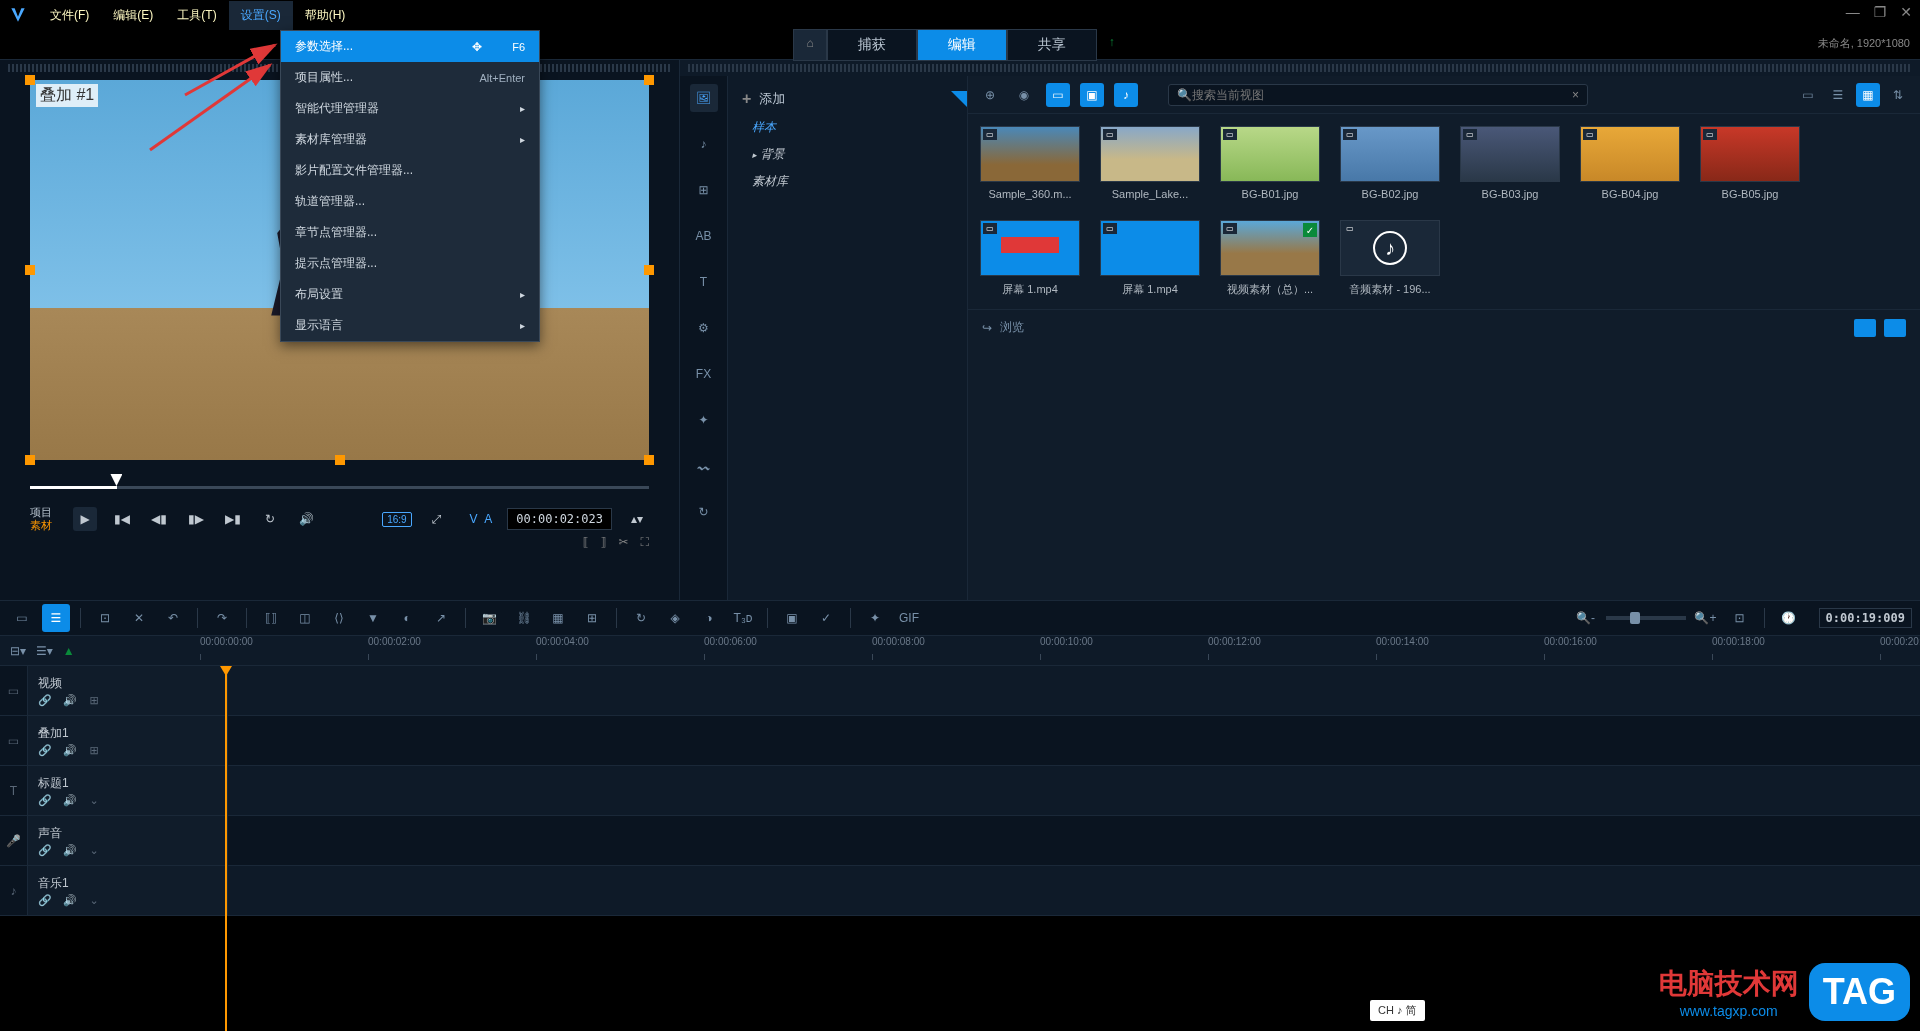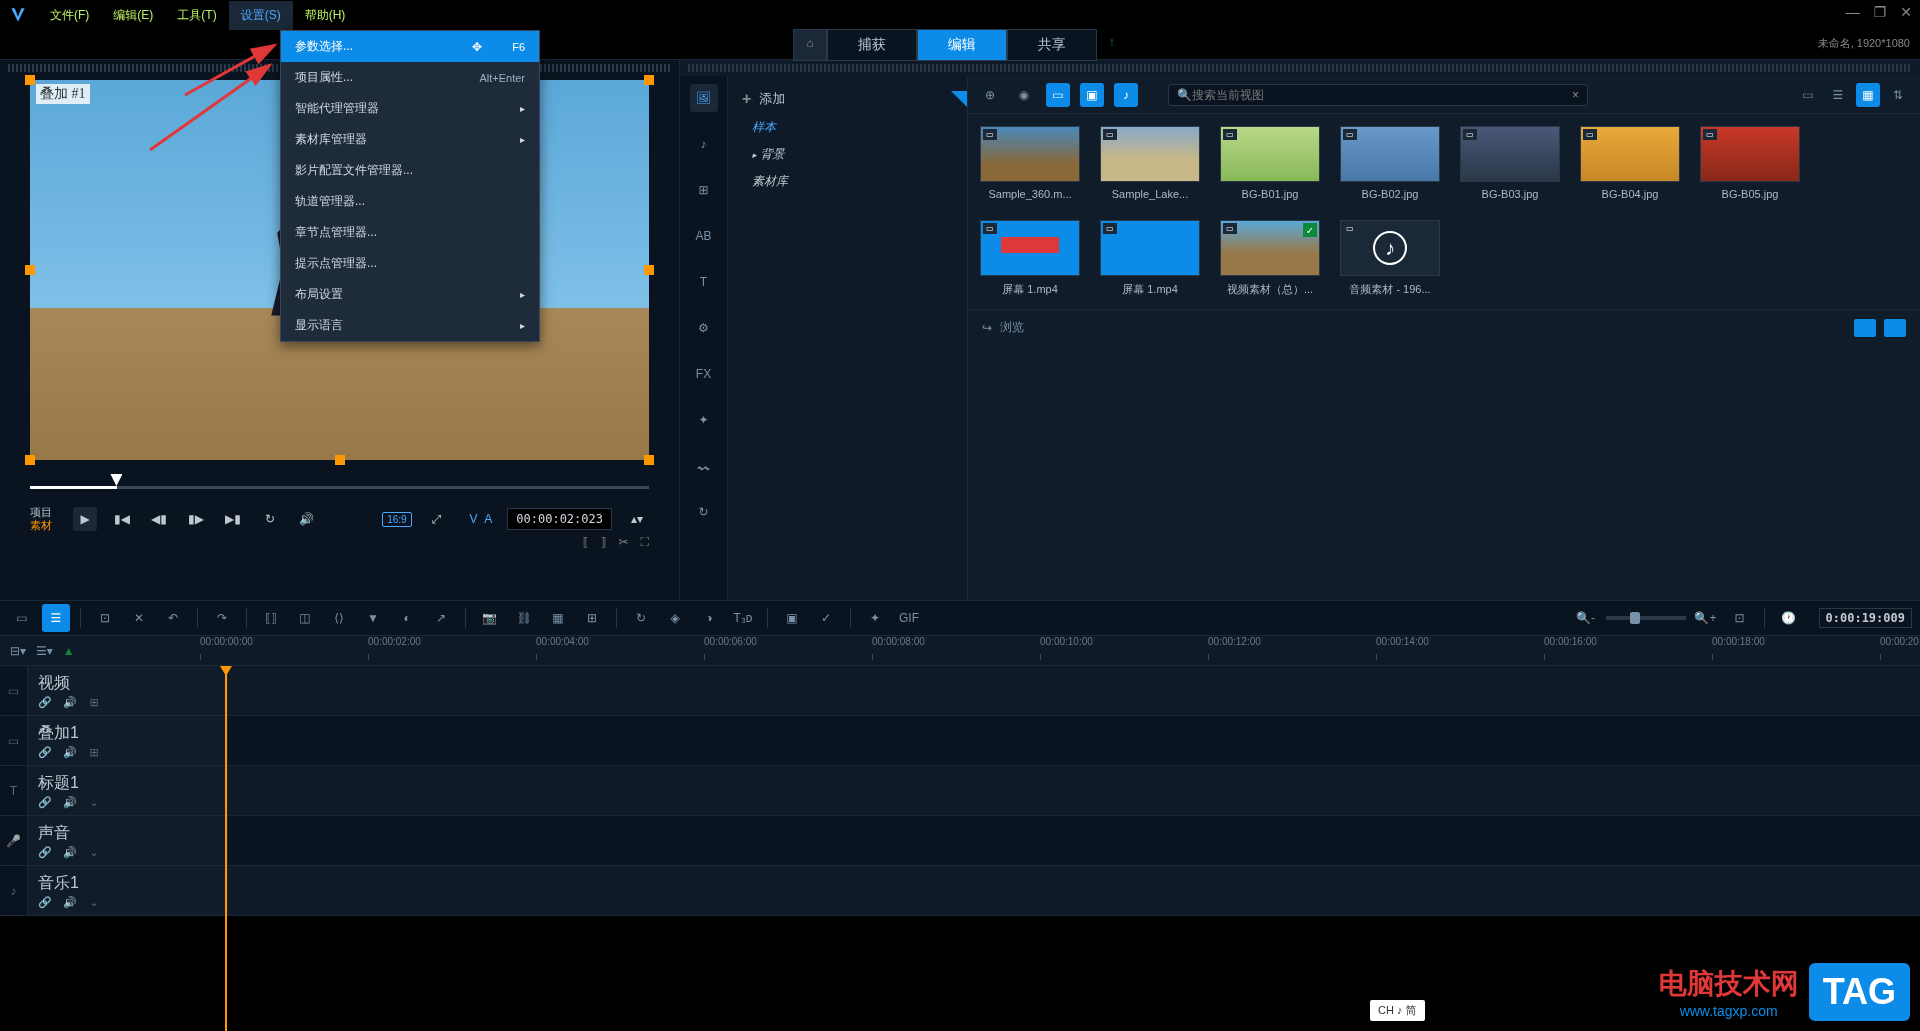--- a/index.html
+++ b/index.html
@@ -2,21 +2,21 @@
 <html><head>
 <meta charset="utf-8">
 <style>
 * { margin: 0; padding: 0; box-sizing: border-box; font-family: "Microsoft YaHei", Arial, sans-serif; }
 body { background: #000; color: #b8c4d0; font-size: 12px; overflow: hidden; width: 1920px; height: 1031px; position: relative; }
 
 
 .menubar { height: 30px; background: #000; display: flex; align-items: center; padding: 0 8px; position: relative; }
 .menubar .logo { width: 20px; height: 20px; margin-right: 10px; }
 .menubar .logo svg { width: 100%; height: 100%; }
-.menu-item { padding: 6px 12px; cursor: pointer; color: #bef264; }
+.menu-item { padding: 6px 12px; cursor: pointer; color: #fef9c3; }
 .menu-item.active { color: #4aa8ff; background: #1a2838; }
 .window-controls { position: absolute; right: 8px; top: 4px; display: flex; gap: 14px; }
 .window-controls span { cursor: pointer; color: #888; font-size: 14px; }
 
 
 .top-tabs { height: 30px; background: #000; display: flex; justify-content: center; align-items: center; position: relative; border-bottom: 1px solid #1a2838; }
 .top-tabs .tab-group { display: flex; }
 .top-tabs .home-icon { padding: 6px 12px; background: #1a2838; border: 1px solid #2a3848; color: #888; }
 .top-tabs .tab { padding: 6px 30px; border: 1px solid #2a3848; background: #0a1420; font-size: 14px; }
 .top-tabs .tab.active { background: #0c8ce8; color: #fff; }
@@ -31,21 +31,21 @@
 .dropdown-item.highlighted .shortcut { color: #fff; }
 .dropdown-item .submenu-arrow { font-size: 10px; }
 
 
 .main-area { display: flex; height: 540px; }
 
 
 .preview-panel { width: 680px; background: #0a1420; border-right: 1px solid #1a2838; position: relative; }
 .preview-handle { height: 8px; background: repeating-linear-gradient(90deg, #2a3848 0 2px, transparent 2px 4px); margin: 4px 8px; }
 .preview-viewport { margin: 8px 30px; height: 380px; position: relative; background: linear-gradient(180deg, #5ba8d8 0%, #7ec0e8 60%, #a88858 60%, #987848 100%); }
-.preview-viewport .overlay-label { position: absolute; top: 4px; left: 6px; background: rgba(255,255,255,0.8); color: #333; font-size: 14px; padding: 1px 4px; font-family: Liberation Serif, serif; }
+.preview-viewport .overlay-label { position: absolute; top: 4px; left: 6px; background: rgba(255,255,255,0.8); color: #333; font-size: 16px; padding: 1px 4px; }
 .crop-handle { position: absolute; width: 10px; height: 10px; background: #ff9800; }
 .ch-tl { top: -5px; left: -5px; } .ch-tm { top: -5px; left: 50%; margin-left: -5px; } .ch-tr { top: -5px; right: -5px; }
 .ch-ml { top: 50%; left: -5px; margin-top: -5px; } .ch-mr { top: 50%; right: -5px; margin-top: -5px; }
 .ch-bl { bottom: -5px; left: -5px; } .ch-bm { bottom: -5px; left: 50%; margin-left: -5px; } .ch-br { bottom: -5px; right: -5px; }
 .person-silhouette { position: absolute; bottom: 38%; left: 38%; width: 60px; height: 110px; background: #1a1a2a; clip-path: polygon(40% 0, 60% 0, 65% 15%, 80% 25%, 70% 55%, 90% 100%, 70% 100%, 55% 70%, 45% 70%, 30% 100%, 10% 100%, 30% 55%, 20% 25%, 35% 15%); }
 
 
 .red-arrow { position: absolute; z-index: 50; }
 .red-arrow svg { width: 100%; height: 100%; }
 
@@ -123,42 +123,42 @@
 .ruler { flex: 1; position: relative; }
 .ruler-tick { position: absolute; top: 0; font-size: 10px; color: #6a7888; }
 .ruler-tick::before { content: ''; position: absolute; top: 18px; left: 0; width: 1px; height: 6px; background: #3a4858; }
 .playhead { position: absolute; top: 0; width: 2px; height: 400px; background: #ff9800; z-index: 20; }
 .playhead::before { content: ''; position: absolute; top: 0; left: -5px; width: 12px; height: 10px; background: #ff9800; clip-path: polygon(0 0, 100% 0, 50% 100%); }
 
 
 .tracks { background: #0a1420; position: relative; }
 .track { height: 50px; display: flex; border-bottom: 1px solid #1a2838; }
 .track-head { width: 200px; background: #101c2a; border-right: 1px solid #1a2838; padding: 4px 10px; display: flex; flex-direction: column; justify-content: center; }
-.track-head .track-name { font-size: 16px; color: #c0c8d0; }
+.track-head .track-name { font-size: 12px; color: #c0c8d0; }
 .track-head .track-controls { display: flex; gap: 12px; margin-top: 2px; color: #5a6878; font-size: 11px; }
 .track-head-icon { width: 28px; display: flex; align-items: center; justify-content: center; color: #5a6878; border-right: 1px solid #1a2838; }
 .track-body { flex: 1; position: relative; background: #0e1a28; }
 .track-body.alt { background: #0a1420; }
 
 .clip { position: absolute; top: 2px; left: 0; height: 46px; background: linear-gradient(180deg, #3a9868 0%, #2a7a52 100%); border: 1px solid #ff9800; border-radius: 2px; display: flex; align-items: center; overflow: hidden; }
 .clip .clip-thumb { width: 80px; height: 100%; background: linear-gradient(180deg, #5ba8d8 0%, #987848 60%); }
 .clip .clip-label { padding: 0 10px; color: #fff; font-size: 11px; }
 .clip .waveform { position: absolute; bottom: 2px; left: 80px; right: 0; height: 18px; background: repeating-linear-gradient(90deg, #1a5838 0 1px, transparent 1px 2px); opacity: 0.7; }
 .clip .clip-edge { position: absolute; top: 0; width: 6px; height: 100%; background: #ff9800; }
 .clip .clip-edge.left { left: 0; } .clip .clip-edge.right { right: 0; }
 
 
 .tooltip { position: absolute; background: #fff; color: #333; padding: 3px 8px; font-size: 11px; border-radius: 2px; box-shadow: 0 2px 6px rgba(0,0,0,0.3); }
 
 
 .watermark { position: absolute; right: 10px; bottom: 10px; display: flex; align-items: center; gap: 10px; }
 .watermark .wm-text { text-align: center; }
 .watermark .wm-cn { color: #e03838; font-size: 28px; font-weight: bold; }
 .watermark .wm-url { color: #0c8ce8; font-size: 14px; }
-.watermark .wm-tag { background: #0c8ce8; color: #fff; font-size: 36px; font-weight: bold; padding: 8px 14px; border-radius: 6px; }
+.watermark .wm-tag { background: #0c8ce8; color: #fff; font-size: 36px; font-weight: bold; padding: 8px 14px; border-radius: 16px; }
 
 
 .tb1 { background: linear-gradient(180deg, #4a88b8 0%, #8a6838 70%); }
 .tb2 { background: linear-gradient(180deg, #88a8c8 0%, #c8b888 60%); }
 .tb3 { background: linear-gradient(180deg, #b8d888 0%, #88b858 100%); }
 .tb4 { background: linear-gradient(180deg, #6898c8 0%, #4878a8 100%); }
 .tb5 { background: linear-gradient(180deg, #4a5878 0%, #2a3848 100%); }
 .tb6 { background: linear-gradient(180deg, #e8a838 0%, #c88828 100%); }
 .tb7 { background: linear-gradient(180deg, #c83828 0%, #882818 100%); }
 .tb8 { background: #0c8ce8; position: relative; }

